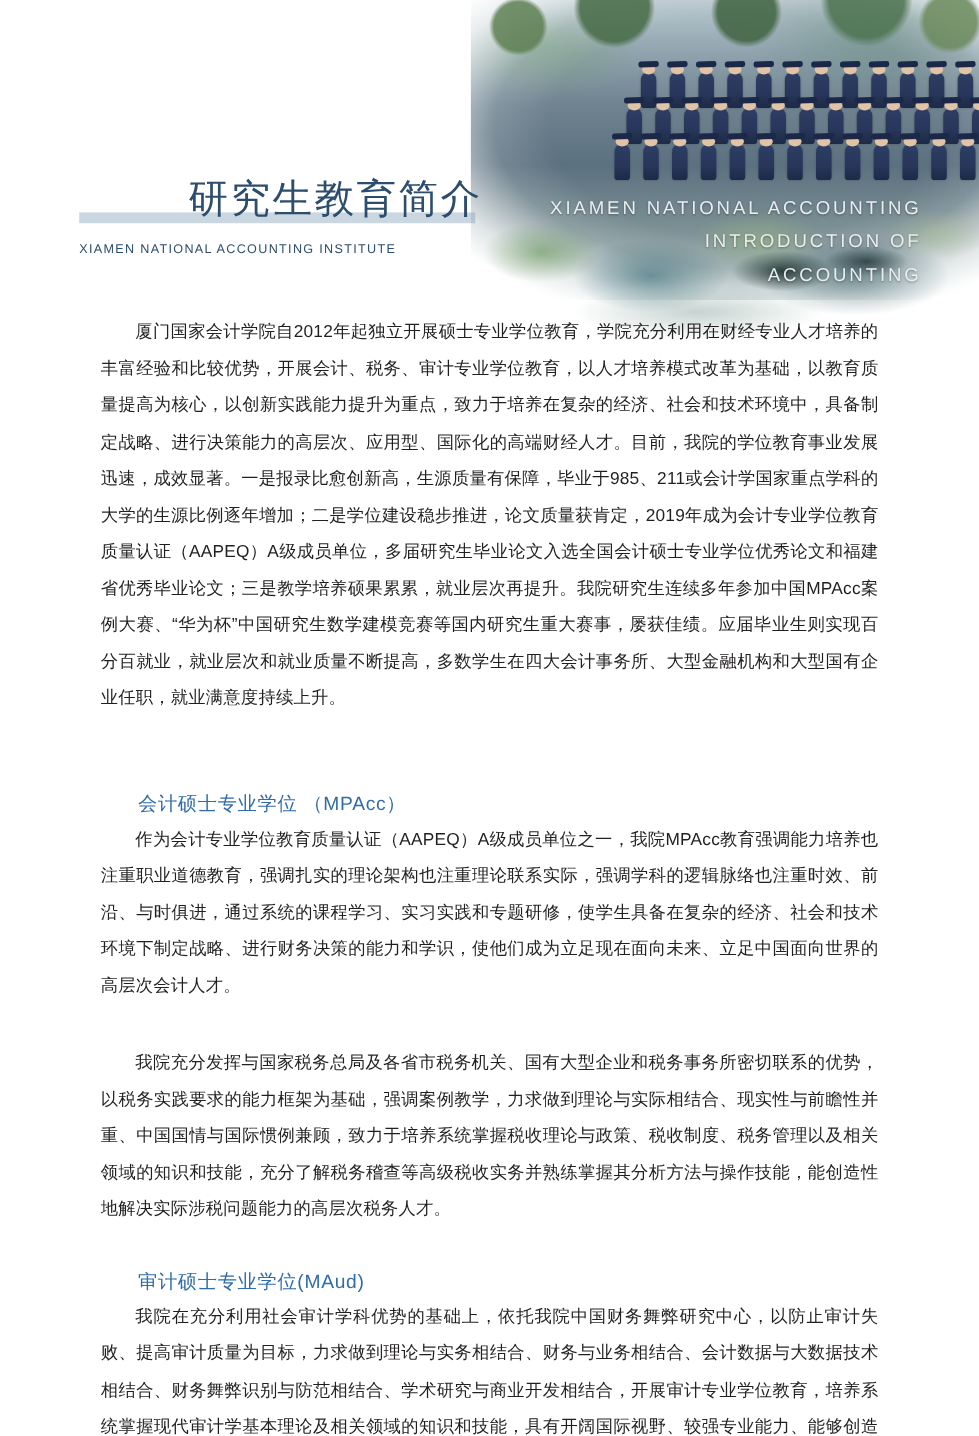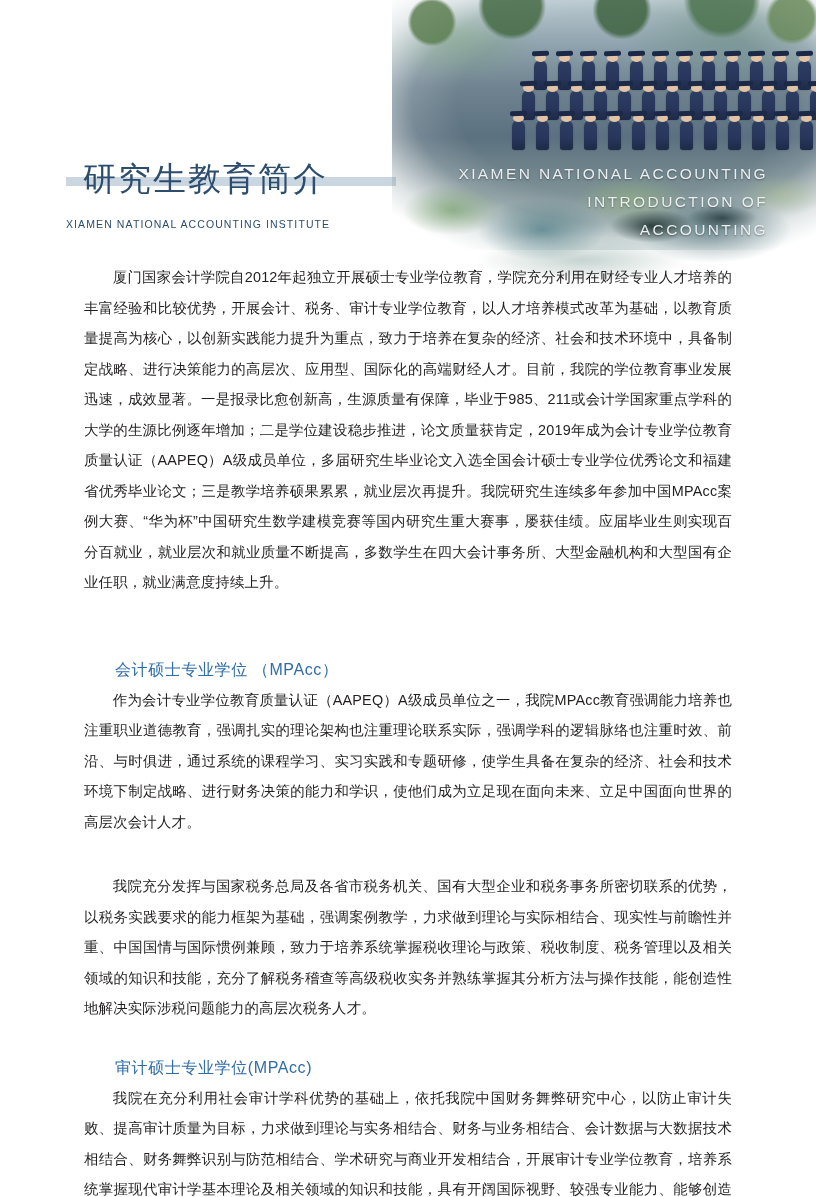--- a/index.html
+++ b/index.html
@@ -136,21 +136,22 @@
     width: 340px;
   }
   .title-cn {
     font-family: "DejaVu Serif", "Liberation Serif", serif;
     font-size: 33px;
     color: #2d4d6e;
     letter-spacing: 2px;
     line-height: 44px;
     white-space: nowrap;
     font-weight: normal;
-    margin: 17px;
+    margin: 4px;
+    text-align: right;
   }
   .title-rule {
     position: absolute;
     left: 0;
     top: 37px;
     width: 330px;
     height: 9px;
     background: #9fb5c6;
     opacity: .55;
     z-index: -1;
@@ -271,17 +272,17 @@
   <div class="section sec-gap-1">
     <h2 class="section-head">会计硕士专业学位 （MPAcc）</h2>
     <p class="para">作为会计专业学位教育质量认证（AAPEQ）A级成员单位之一，我院MPAcc教育强调能力培养也注重职业道德教育，强调扎实的理论架构也注重理论联系实际，强调学科的逻辑脉络也注重时效、前沿、与时俱进，通过系统的课程学习、实习实践和专题研修，使学生具备在复杂的经济、社会和技术环境下制定战略、进行财务决策的能力和学识，使他们成为立足现在面向未来、立足中国面向世界的高层次会计人才。</p>
   </div>
 
   <div class="section sec-gap-2">
     <p class="para">我院充分发挥与国家税务总局及各省市税务机关、国有大型企业和税务事务所密切联系的优势，以税务实践要求的能力框架为基础，强调案例教学，力求做到理论与实际相结合、现实性与前瞻性并重、中国国情与国际惯例兼顾，致力于培养系统掌握税收理论与政策、税收制度、税务管理以及相关领域的知识和技能，充分了解税务稽查等高级税收实务并熟练掌握其分析方法与操作技能，能创造性地解决实际涉税问题能力的高层次税务人才。</p>
   </div>
 
   <div class="section sec-gap-3">
-    <h2 class="section-head">审计硕士专业学位(MPAcc)</h2>
+    <h2 class="section-head">审计硕士专业学位(MAud)</h2>
     <p class="para">我院在充分利用社会审计学科优势的基础上，依托我院中国财务舞弊研究中心，以防止审计失败、提高审计质量为目标，力求做到理论与实务相结合、财务与业务相结合、会计数据与大数据技术相结合、财务舞弊识别与防范相结合、学术研究与商业开发相结合，开展审计专业学位教育，培养系统掌握现代审计学基本理论及相关领域的知识和技能，具有开阔国际视野、较强专业能力、能够创造性地从事审计工作的高层次人才。</p>
   </div>
 
 </div>
 
 </body></html>

